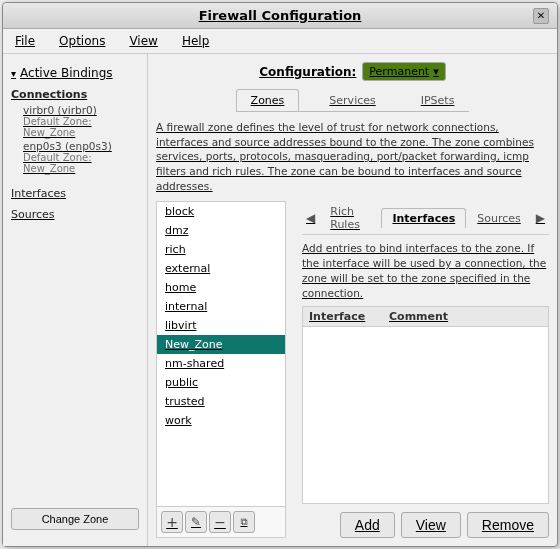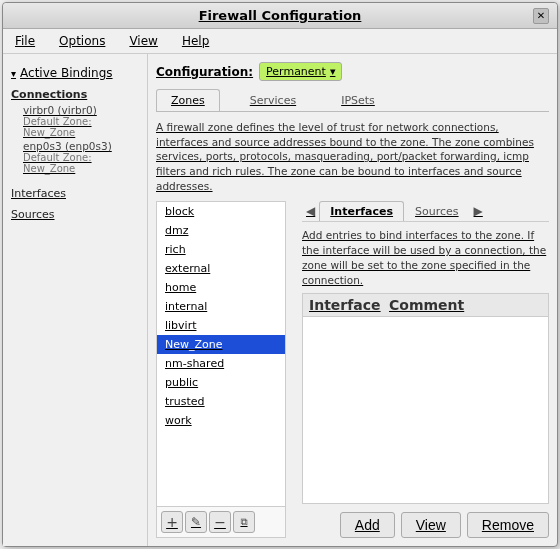--- a/index.html
+++ b/index.html
@@ -125,36 +125,37 @@
       width: 100%;
     }
 
     
     .right-panel {
       flex: 1;
       display: flex;
       flex-direction: column;
       padding: 8px;
       overflow: hidden;
+      align-items: center;
     }
 
     .config-row {
       display: flex;
       align-items: center;
       margin-bottom: 8px;
       gap: 6px;
     }
 
     .config-label {
       font-size: 12px;
       font-weight: bold;
     }
 
     .config-select {
-      background: #bef264;
+      background: #4d7c0f;
       border: 1px solid #aaa;
       border-radius: 3px;
       padding: 2px 6px;
       font-size: 11px;
       display: flex;
       align-items: center;
       gap: 4px;
       cursor: pointer;
     }
 
@@ -206,21 +207,21 @@
       overflow-y: auto;
     }
 
     .zone-item {
       padding: 3px 8px;
       font-size: 11px;
       cursor: pointer;
     }
 
     .zone-item.selected {
-      background: #1d4ed8;
+      background: #0f766e;
       color: white;
     }
 
     .zone-list-toolbar {
       display: flex;
       gap: 2px;
       padding: 4px;
       border-top: 1px solid #ccc;
       background: #f8f8f8;
     }
@@ -302,21 +303,21 @@
     }
 
     .interface-table-header {
       display: flex;
       background: #e8e8e8;
       border-bottom: 1px solid #ccc;
       padding: 3px 6px;
     }
 
     .interface-col {
-      font-size: 14px;
+      font-size: 11px;
       font-weight: bold;
       color: #333;
     }
 
     .interface-col.name {
       width: 80px;
     }
 
     .interface-col.comment {
       flex: 1;
@@ -385,20 +386,23 @@
         </div>
         <div class="sidebar-sub-item">
           <div>enp0s3 (enp0s3)</div>
           <div style="font-size:10px; color:#777;">Default Zone: New_Zone</div>
         </div>
       </div>
 
       <div class="sidebar-simple-item">Interfaces</div>
       <div class="sidebar-simple-item">Sources</div>
 
+      <div class="sidebar-bottom">
+        <button class="change-zone-btn">Change Zone</button>
+      </div>
     </div>
 
     <div class="right-panel">
 
       <div class="config-row">
         <span class="config-label">Configuration:</span>
         <div class="config-select">
           <span>Permanent</span>
           <span>▾</span>
         </div>
@@ -434,20 +438,21 @@
             <div class="zone-tool-btn" title="Edit" style="font-size:12px;">✎</div>
             <div class="zone-tool-btn" title="Remove">−</div>
             <div class="zone-tool-btn" title="Copy" style="font-size:10px;">⧉</div>
           </div>
         </div>
 
         <div class="zone-details">
 
           <div class="zone-sub-tabs">
             <span class="nav-arrow">◀</span>
+            <div class="zone-sub-tab">Rich Rules</div>
             <div class="zone-sub-tab active">Interfaces</div>
             <div class="zone-sub-tab">Sources</div>
             <span class="nav-arrow">▶</span>
           </div>
 
           <div class="zone-detail-description">Add entries to bind interfaces to the zone. If the interface will be used by a connection, the zone will be set to the zone specified in the connection.</div>
 
           <div class="interface-table">
             <div class="interface-table-header">
               <span class="interface-col name">Interface</span>

